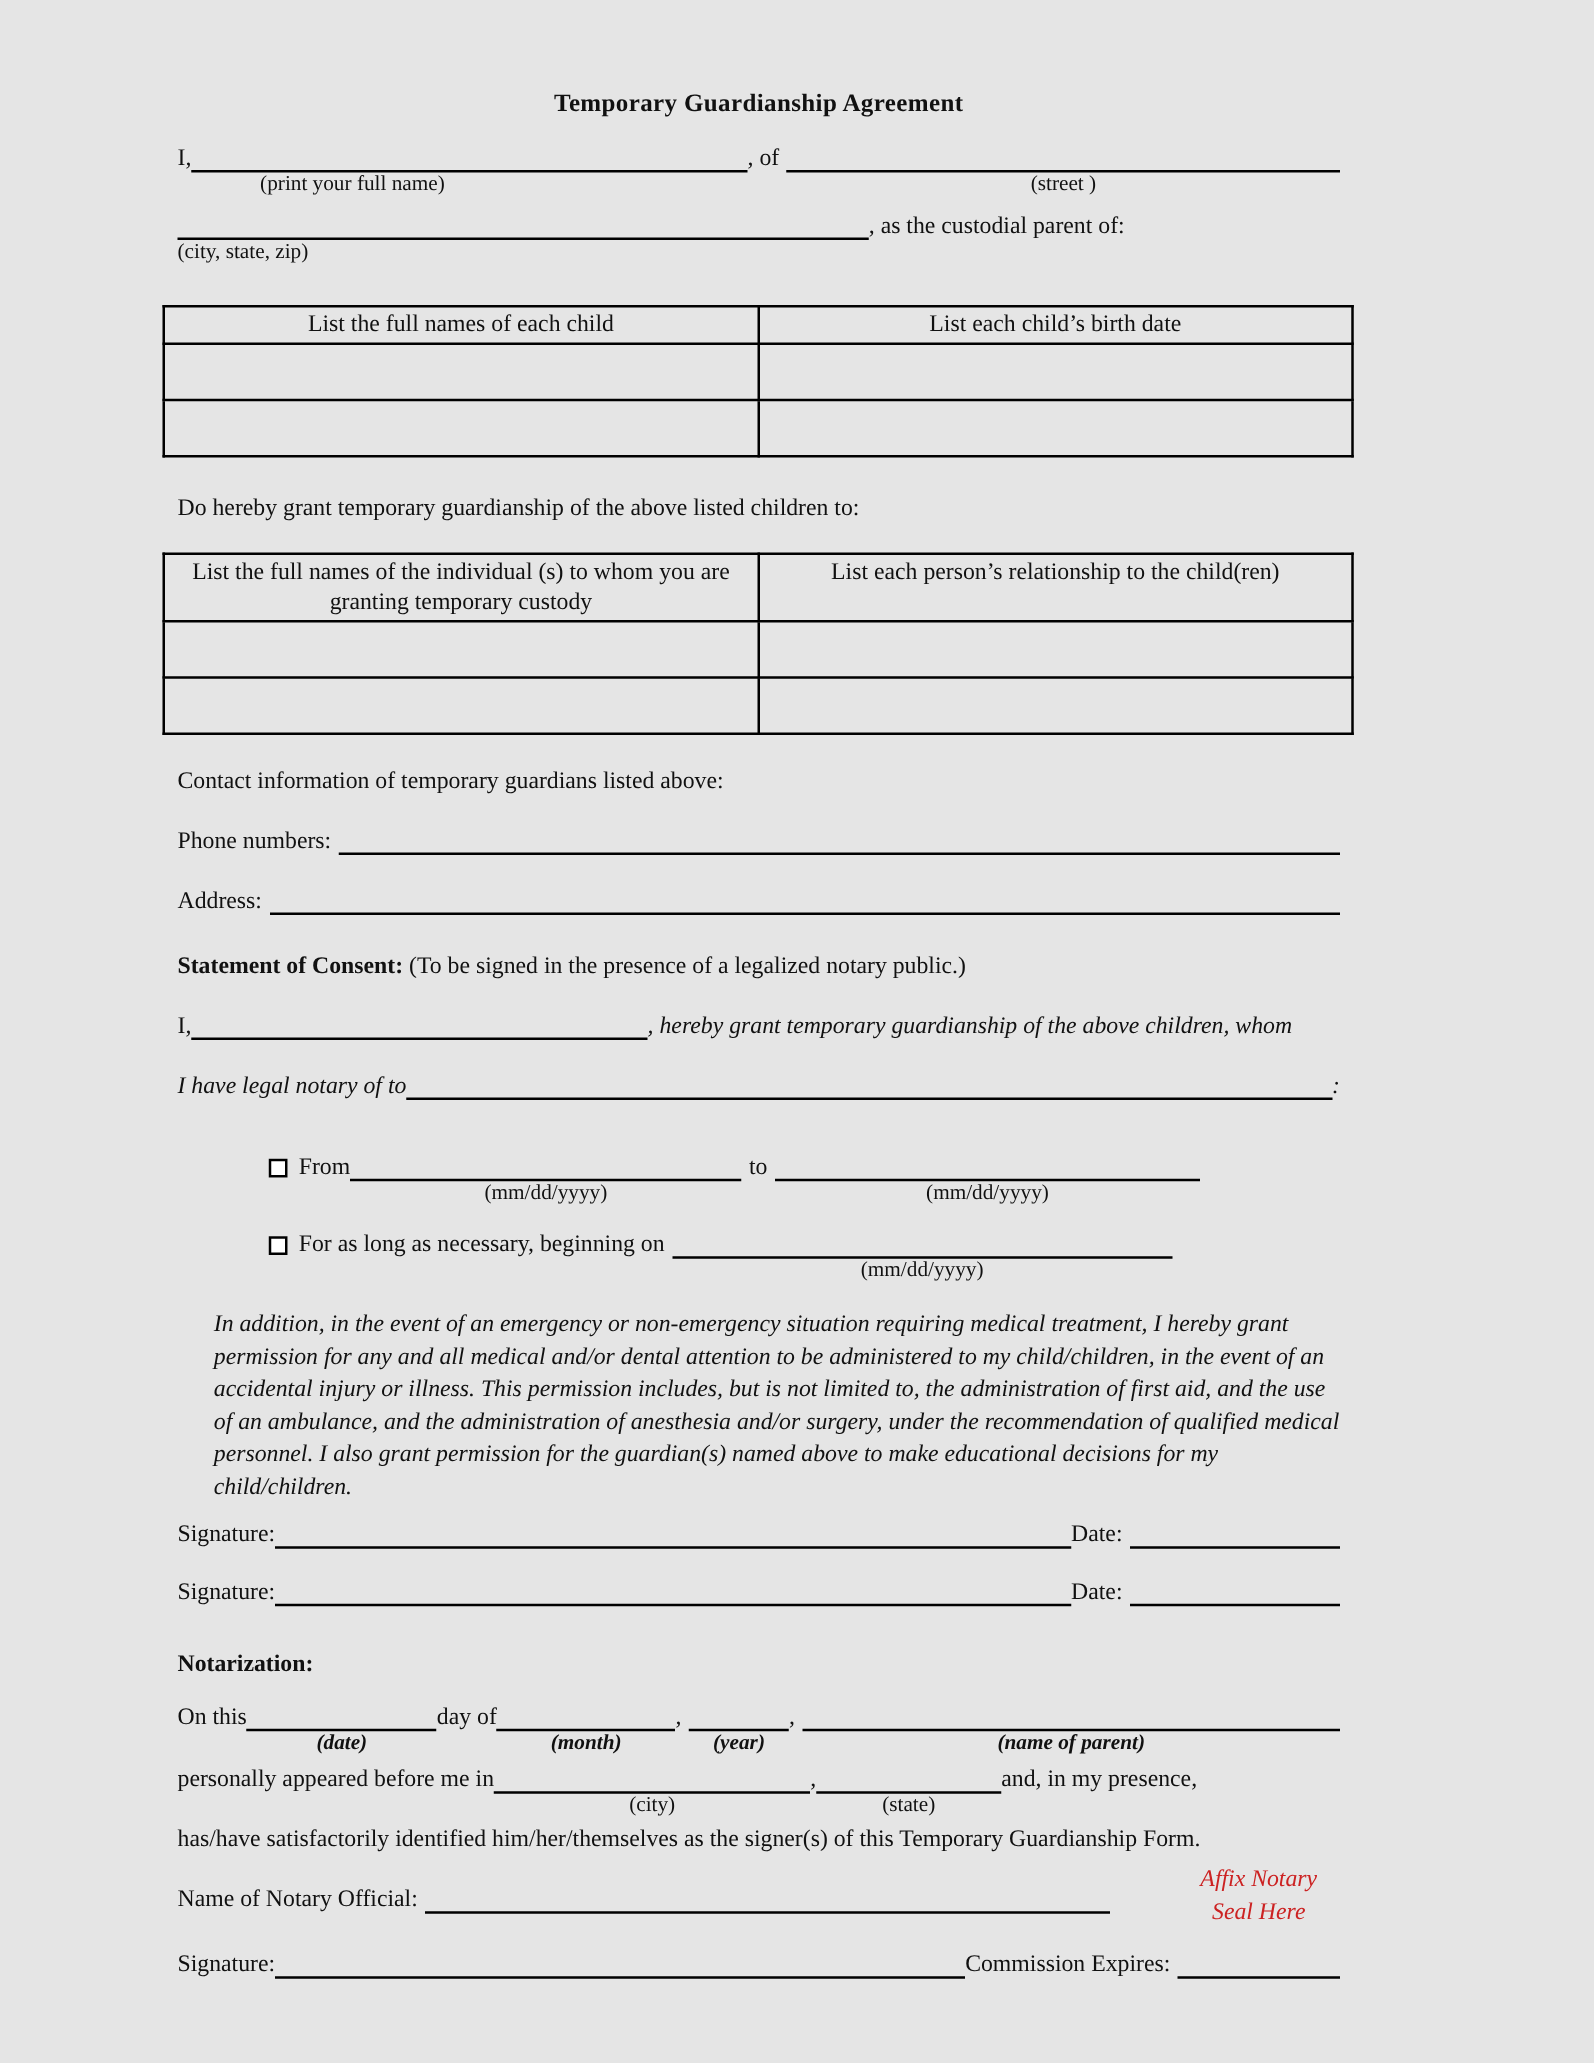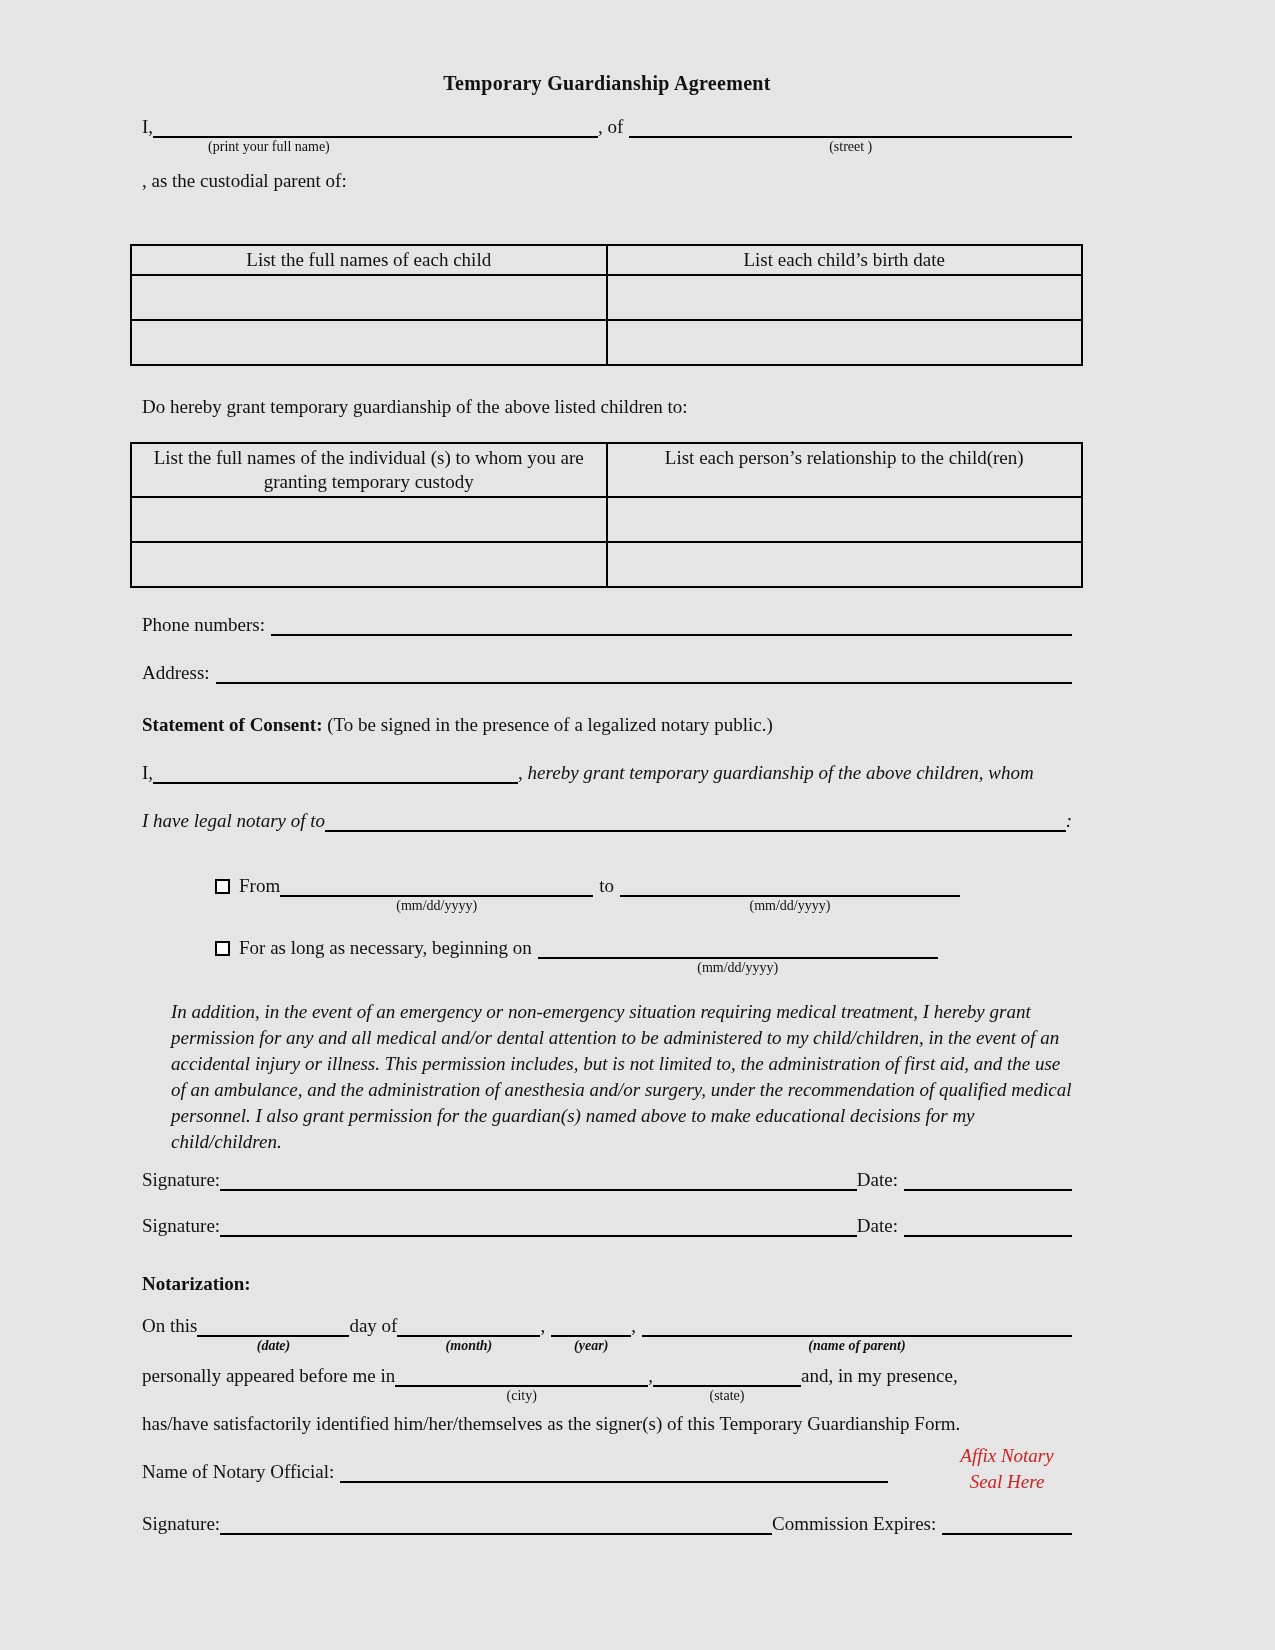--- a/index.html
+++ b/index.html
@@ -41,21 +41,21 @@
   .blank {
     position: relative;
     border-bottom: 2px solid #000;
     height: 20px;
   }
   .grow { flex: 1 1 auto; }
   .hint {
     position: absolute;
     top: 100%;
     margin-top: 3px;
-    font-size: 14px;
+    font-size: 17px;
     line-height: 15px;
     white-space: nowrap;
     color: #111;
   }
   .hint.center { left: 50%; transform: translateX(-50%); text-align: center; }
   .hint.left0 { left: 0; }
   .hint.bolditalic { font-weight: 700; font-style: italic; }
   
   table.grid {
     border-collapse: collapse;
@@ -117,20 +117,23 @@
       <span class="blank" style="width:445px">
         <span class="hint" style="left:55px">(print your full name)</span>
       </span>
       <span class="lbl">, of</span>
       <span class="blank grow sp-l">
         <span class="hint center">(street )</span>
       </span>
     </div>
 
     <div class="fieldrow" style="margin-top:32px">
+      <span class="blank" style="width:553px">
+        <span class="hint left0">(city, state, zip)</span>
+      </span>
       <span class="lbl">, as the custodial parent of:</span>
     </div>
 
     <table class="grid" style="margin-top:52px">
       <tbody>
           <tr style="height:28px">
         <th style="width:50%">List the full names of each child</th>
         <th>List each child’s birth date</th>
       </tr>
       <tr style="height:45px">
@@ -156,20 +159,21 @@
         <td></td>
         <td></td>
       </tr>
       <tr style="height:45px">
         <td></td>
         <td></td>
       </tr>
     </tbody>
       </table>
 
+    <div style="margin-top:26px">Contact information of temporary guardians listed above:</div>
 
     <div class="fieldrow" style="margin-top:26px">
       <span class="lbl">Phone numbers:</span>
       <span class="blank grow sp-l"></span>
     </div>
 
     <div class="fieldrow" style="margin-top:26px">
       <span class="lbl">Address:</span>
       <span class="blank grow sp-l"></span>
     </div>

